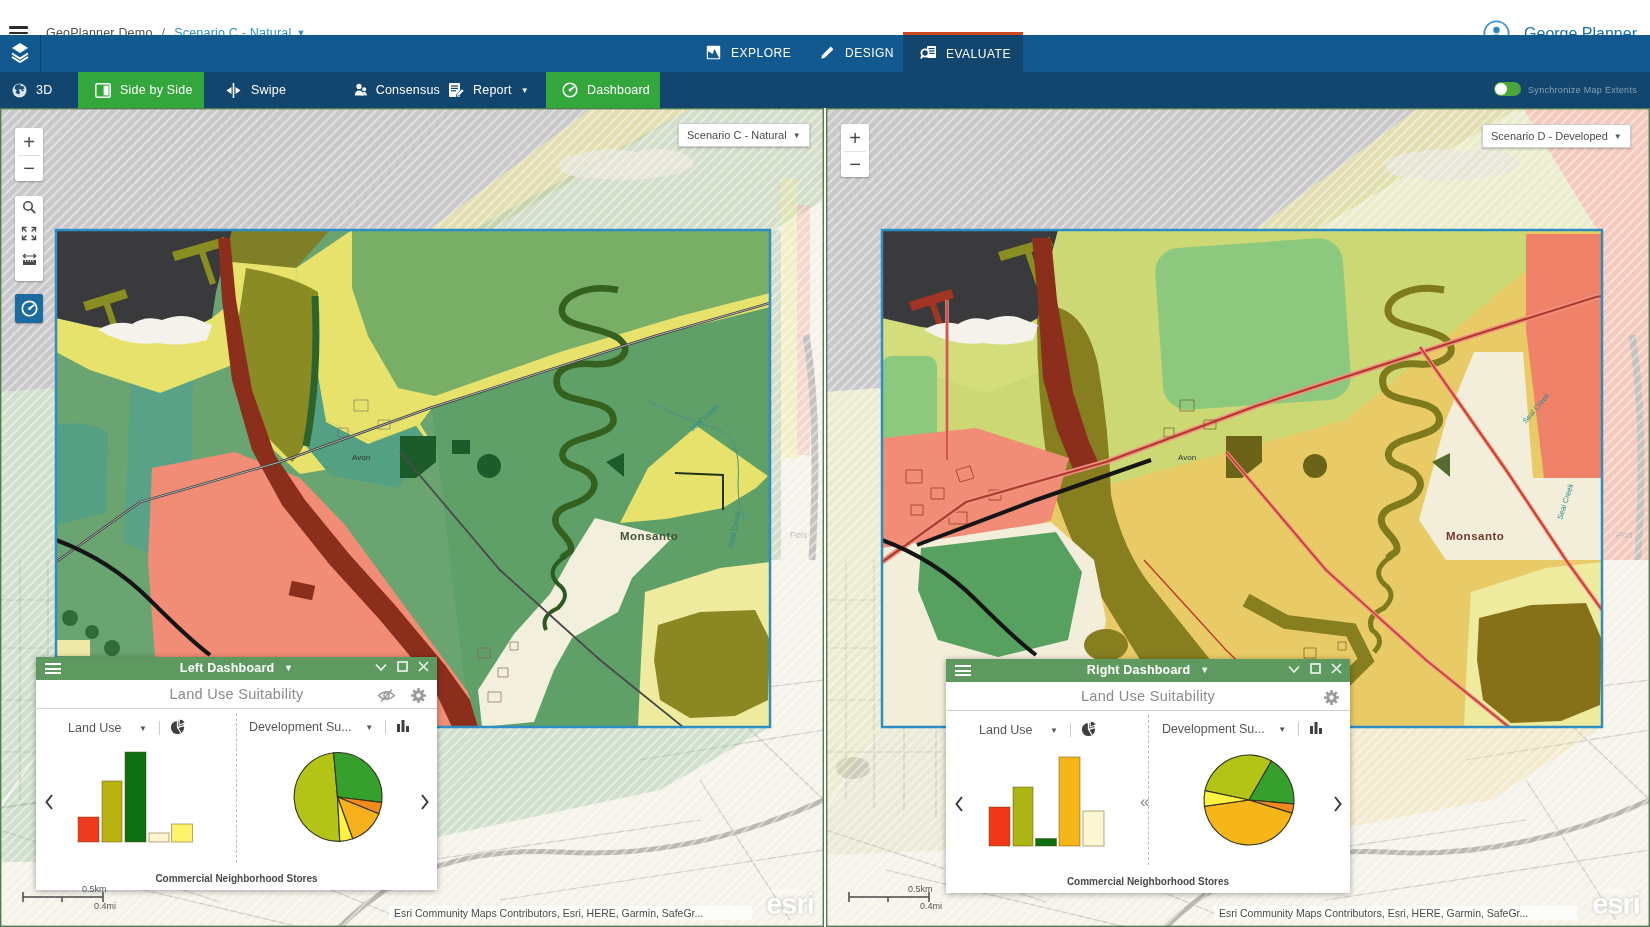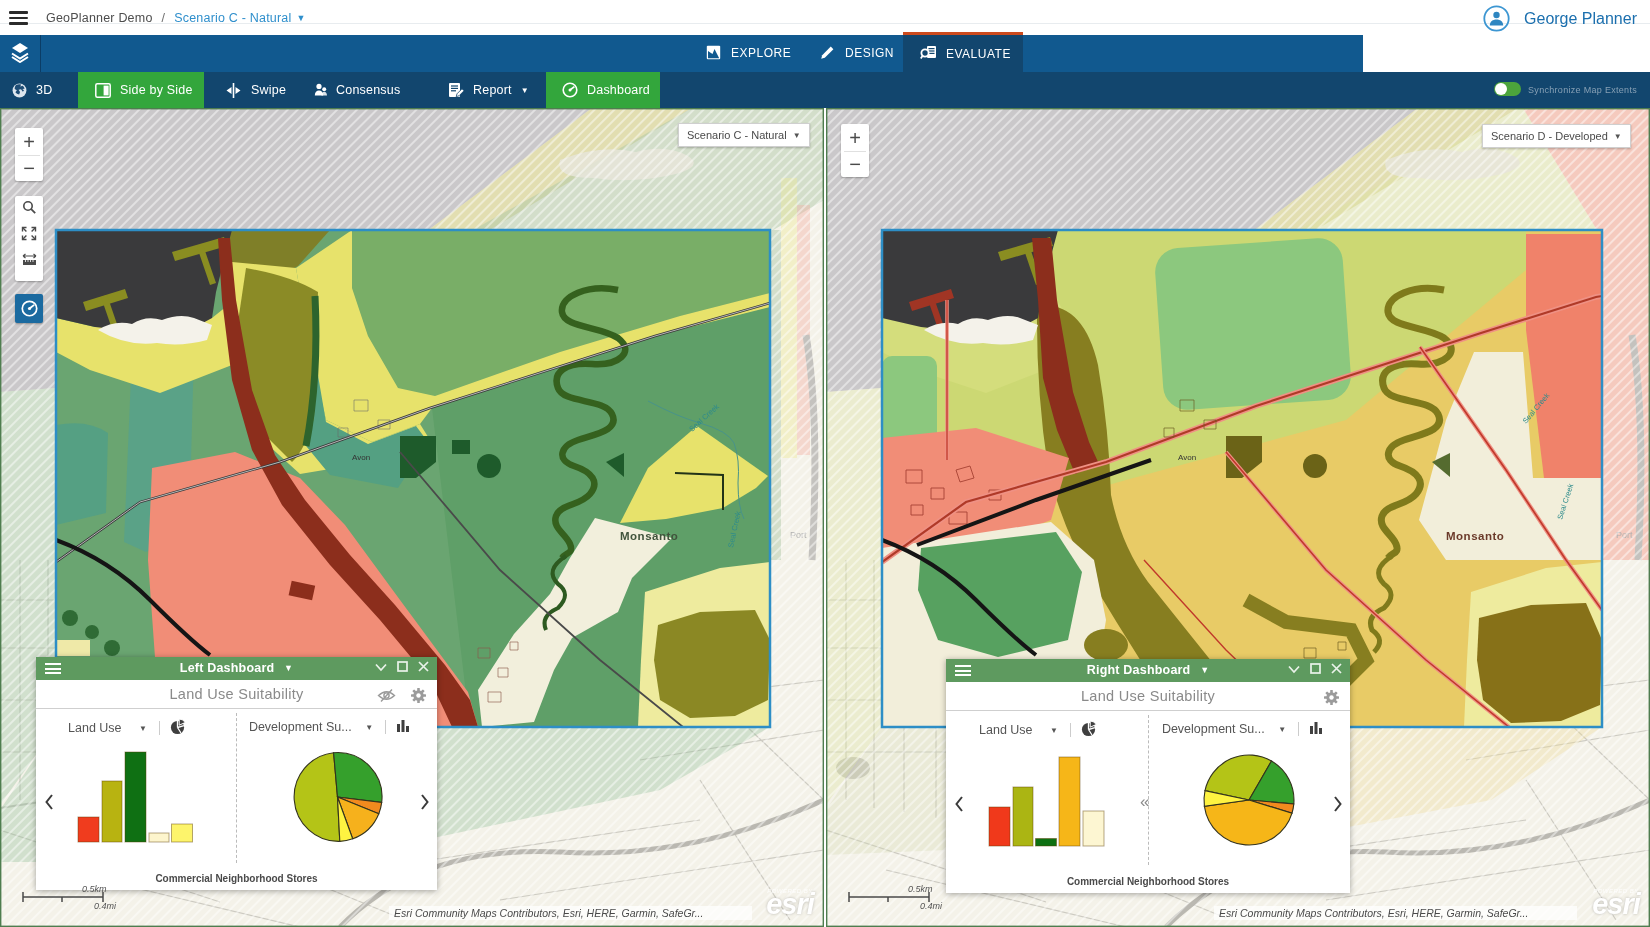--- a/index.html
+++ b/index.html
@@ -1,31 +1,31 @@
 <!DOCTYPE html>
 <html><head>
 <meta charset="utf-8">
 <style>
 html,body{margin:0;padding:0;width:1650px;height:927px;overflow:hidden;
  font-family:"Liberation Sans",sans-serif;background:#fff;}
 *{box-sizing:border-box;}
 #app{position:relative;width:1650px;height:927px;}
-.abs{position:absolute;font-style:italic;}
-
-#topbar{position:absolute;left:0;top:1px;width:1650px;height:23px;background:#fff;border-bottom:1px solid #e8ecef;}
+.abs{position:absolute;}
+
+#topbar{position:absolute;left:0;top:16px;width:1650px;height:23px;background:#fff;border-bottom:1px solid #e8ecef;}
 #burger{position:absolute;left:9px;top:10px;width:19px;height:14px;}
 #burger div{height:2.6px;background:#2b2b2b;margin-bottom:3px;border-radius:1px;}
 #crumb{position:absolute;left:46px;top:10px;font-size:12.5px;color:#4d4d4d;letter-spacing:.2px;}
 #crumb .sep{color:#6f6f6f;margin:0 9px;}
 #crumb .scen{color:#2f8fcc;}
 #crumb .car{color:#2f8fcc;font-size:9px;vertical-align:1px;margin-left:5px;}
 #user{position:absolute;right:13px;top:4px;height:27px;}
 #user .nm{display:inline-block;color:#1b6fae;font-size:16px;line-height:27px;vertical-align:top;margin-left:10px;}
 
-#navbar{position:absolute;left:0;top:35px;width:1363px;height:37px;background:#11598f;}
+#navbar{position:absolute;left:0;top:35px;width:1650px;height:37px;background:#11598f;}
 #layersbtn{position:absolute;left:0;top:0;width:41px;height:37px;border-right:1px solid #0b3d66;}
 .tab{position:absolute;top:0;height:37px;color:#fff;font-size:12px;letter-spacing:.5px;line-height:37px;}
 .tab svg{vertical-align:-3px;margin-right:10px;}
 #tab-ev{position:absolute;left:903px;top:-3px;width:120px;height:40px;background:#12466e;border-top:3px solid #cc4a1d;}
 #tab-ev .in{margin:0;position:absolute;left:17px;top:1px;height:37px;line-height:37px;color:#fff;font-size:12px;letter-spacing:.5px;}
 
 #toolbar{position:absolute;left:0;top:72px;width:1650px;height:36px;background:#12466e;}
 .tbtn{position:absolute;top:0;height:36px;color:#fff;font-size:12.5px;line-height:36px;letter-spacing:.2px;}
 .tbtn svg{vertical-align:-4px;margin-right:9px;}
 .tbtn.green{background:#33a63c;}
@@ -108,21 +108,21 @@
           <path d="M4.2 2.2q3-1.6 5.6-.6l-1 2.2 2.6-.8q1.6 1.2 2 3l-2.4.4 1.8 1.4-1.2 1.4-2-2.6-2.6.6 1.6 2.4-1 2.6q-2.6-.4-4-2.4l1.6-2.2-2.4-1.2q0-2.8 1.4-4.2z" fill="#1e4d75"></path>
         </svg>3D</div>
     <div class="tbtn green" style="left:78px;width:126px;padding-left:17px;"><svg width="16" height="15" viewBox="0 0 16 15">
           <rect x="0.8" y="0.8" width="14.4" height="13.4" rx="1.5" fill="none" stroke="#fff" stroke-width="1.5"></rect>
           <rect x="8.6" y="2.6" width="5" height="9.8" fill="#fff"></rect>
         </svg>Side by Side</div>
     <div class="tbtn" style="left:204px;width:101px;padding-left:21px;"><svg width="17" height="15" viewBox="0 0 17 15">
           <path d="M8.5 0v15" stroke="#fff" stroke-width="1.6"></path>
           <path d="M6.5 4L1.5 7.5l5 3.5zM10.5 4l5 3.5-5 3.5z" fill="#fff"></path>
         </svg>Swipe</div>
-    <div class="tbtn" style="left:290px;width:135px;padding-left:24px;"><svg width="13" height="15" viewBox="0 0 13 15">
+    <div class="tbtn" style="left:305px;width:135px;padding-left:24px;text-align:right;"><svg width="13" height="15" viewBox="0 0 13 15">
           <circle cx="5" cy="3.4" r="2.6" fill="#fff"></circle>
           <path d="M.8 12.6c0-3.4 1.8-5 4.2-5s4.2 1.6 4.2 5z" fill="#fff"></path>
           <circle cx="10.2" cy="6.2" r="2" fill="#fff"></circle>
           <path d="M7.4 12.6c.2-2.6 1.4-3.8 2.8-3.8 1.6 0 2.6 1.2 2.8 3.8z" fill="#fff" opacity=".85"></path>
         </svg>Consensus</div>
     <div class="tbtn" style="left:440px;width:105px;padding-left:8px;"><svg width="16" height="16" viewBox="0 0 16 16">
           <rect x="1" y="1" width="11" height="14" fill="#fff" rx="1"></rect>
           <rect x="3" y="3.4" width="7" height="1.2" fill="#12466e"></rect>
           <rect x="3" y="5.8" width="7" height="1.2" fill="#12466e"></rect>
           <rect x="3" y="8.2" width="5" height="1.2" fill="#12466e"></rect>

